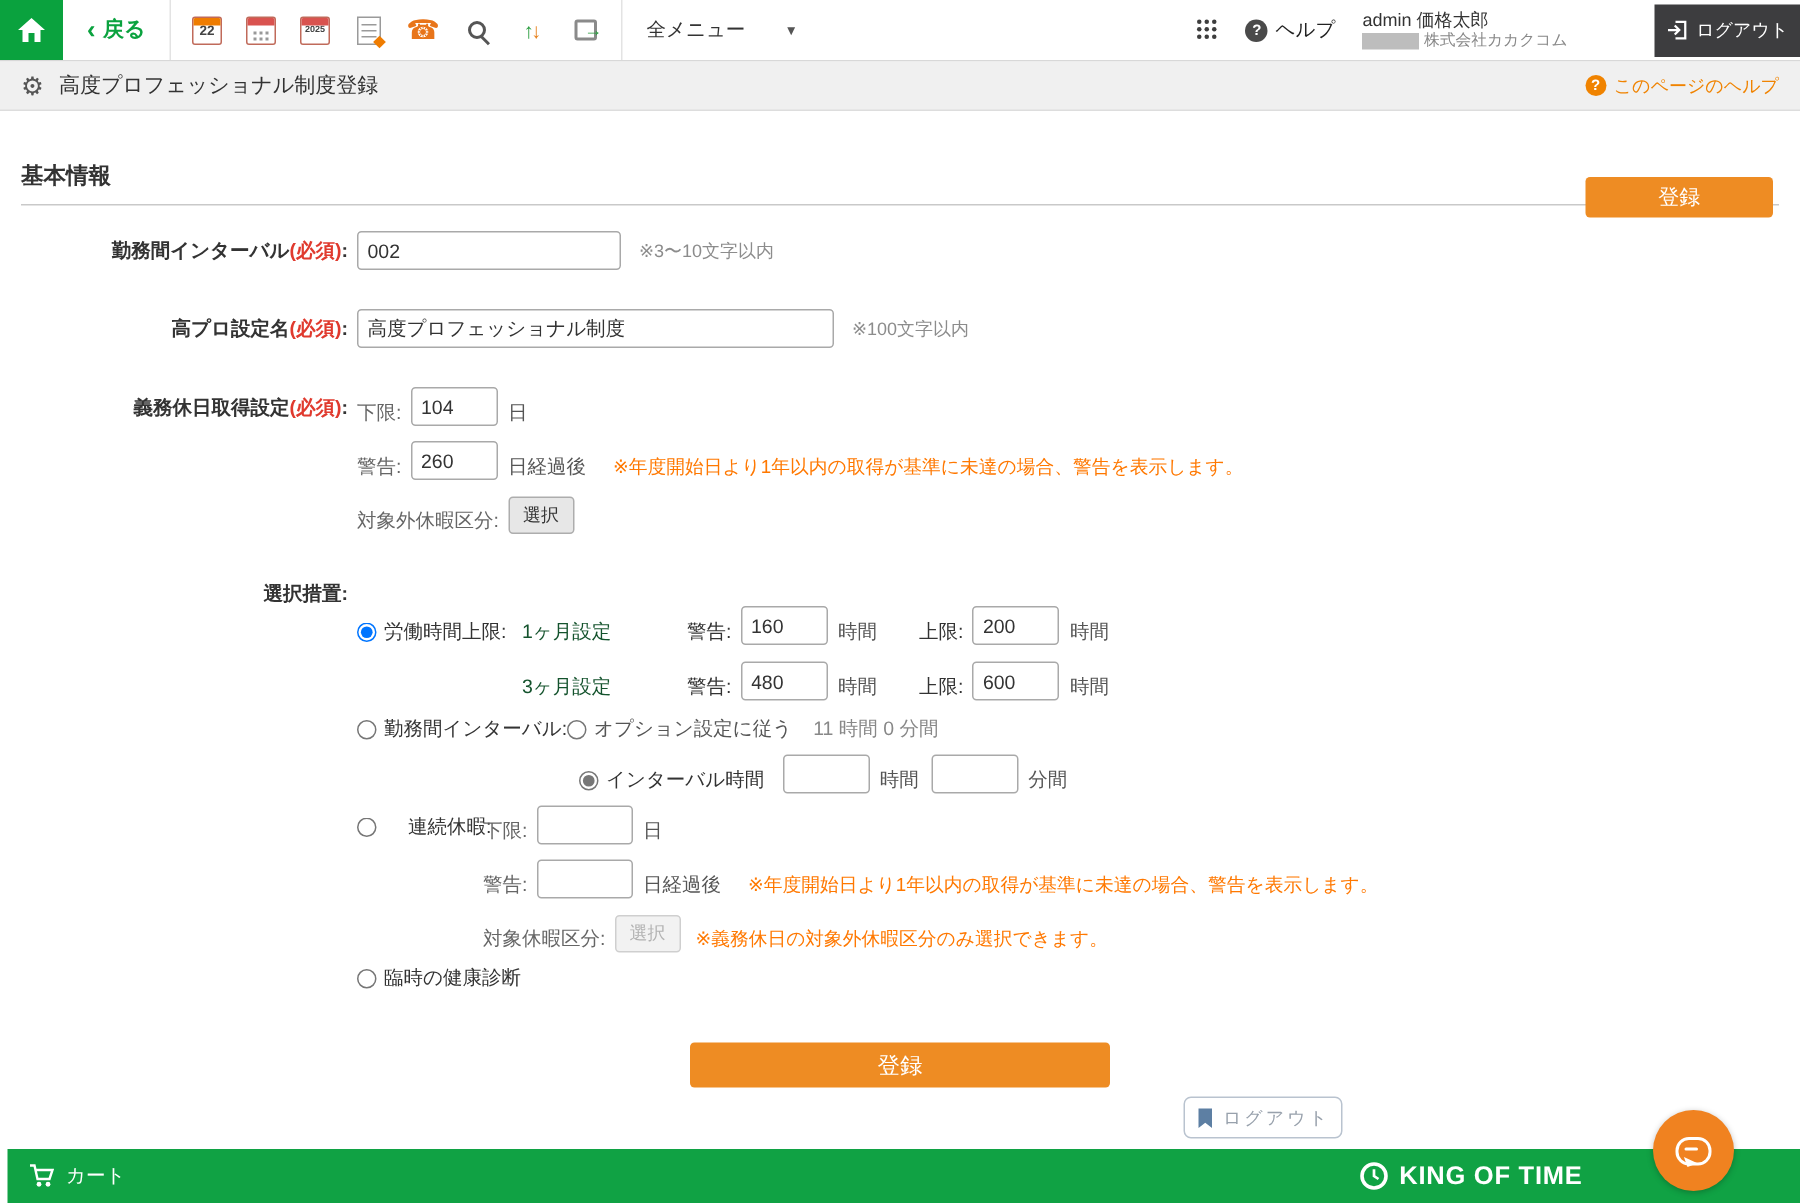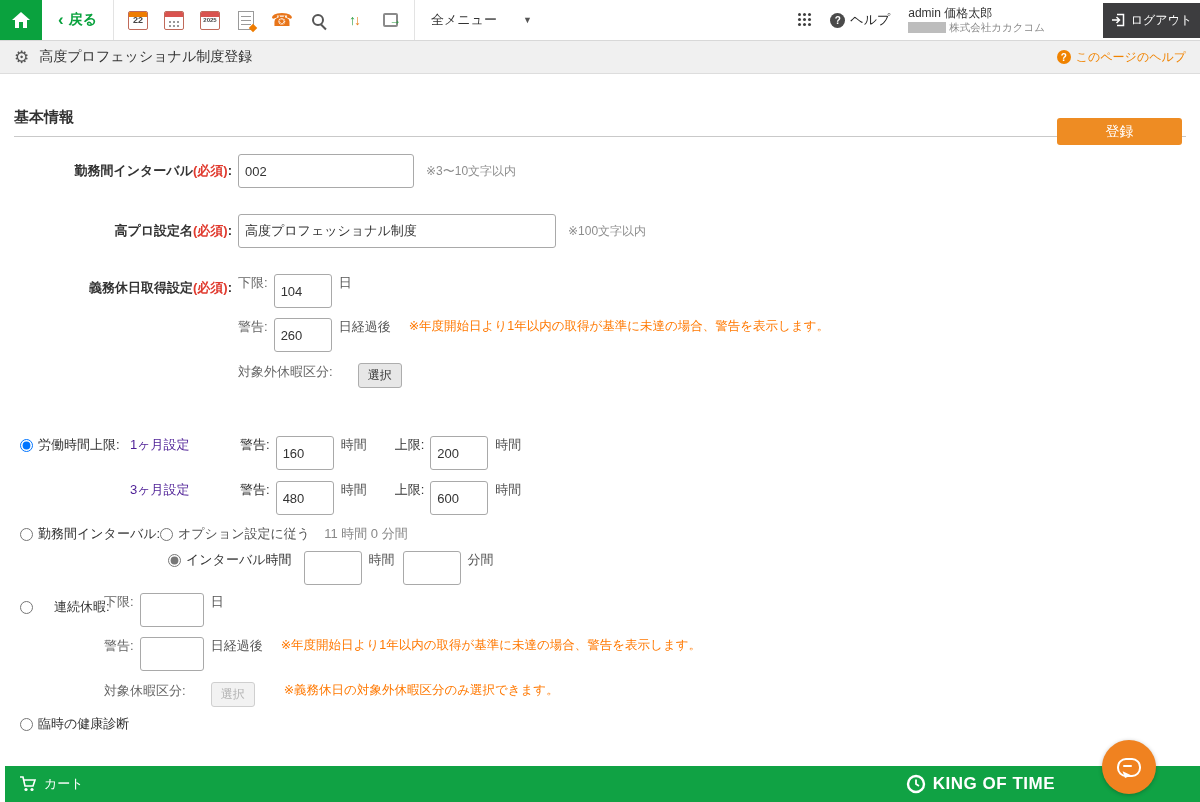--- a/index.html
+++ b/index.html
@@ -78,43 +78,43 @@
   .section-title { margin-top:34px; padding-bottom:9px; border-bottom:1px solid #c9c9c9; font-size:15px; font-weight:bold; color:#333; }
 
   .form { margin-top:17px; }
   .frow { display:flex; align-items:center; margin-bottom:26px; }
   .frow.top { align-items:flex-start; }
   .flabel { width:218px; flex:none; text-align:right; font-weight:bold; font-size:13px; color:#333; padding-top:5px; white-space:nowrap; }
   .frow:not(.top) > .flabel { padding-top:0; }
   .req { color:#e03a2e; }
   .fcontent { margin-left:6px; display:flex; align-items:center; }
   .fcol { margin-left:6px; display:flex; flex-direction:column; }
-  .srow { display:flex; align-items:flex-start; margin-bottom:12px; }
-  .srow:last-child { margin-bottom:0;gap:19px; }
-
-  .ti { height:26px; border:1px solid #a9a9a9; border-radius:3px; padding:16px 6px; font-size:13px; color:#333; background:#fff; }
+  .srow { display:flex; align-items:flex-end; margin-bottom:12px; }
+  .srow:last-child { margin-bottom:0; }
+
+  .ti { height:26px; border:1px solid #a9a9a9; border-radius:3px; padding:0 6px; font-size:13px; color:#333; background:#fff; }
   .w176 { width:176px; } .w318 { width:318px; } .w58 { width:58px; } .w64 { width:64px; }
   .note { color:#8c8c8c; font-size:12px; margin-left:12px; }
   .onote { color:#ff7800; font-size:12.5px; margin-left:18px; }
   .slabel { color:#666; font-size:13px; margin-right:6px; white-space:nowrap; }
   .slabel2 { color:#333; font-size:13px; margin-right:6px; white-space:nowrap; }
   .unit { color:#555; font-size:13px; margin-left:7px; white-space:nowrap; }
   .gap28 { margin-left:28px; }
   .ml12 { margin-left:12px; } .ml8 { margin-left:8px; } .ml10 { margin-left:10px; }
 
   .sel-btn { padding:3px 9px; font-size:12px; background:#e7e7e7; border:1px solid #adadad; border-radius:3px; color:#333; cursor:pointer;font-family:Liberation Mono, monospace; }
   .sel-btn.disabled { background:#f2f2f2; border-color:#cfcfcf; color:#b2b2b2; cursor:default; }
 
   .measures > .srow:first-child { margin-top:22px; }
   .rcell { display:flex; align-items:center; gap:5px; font-size:13px; color:#333; white-space:nowrap; }
   .rcell input[type=radio] { width:13px; height:13px; margin:0; flex:none; }
   .w110 { width:110px; flex:none; }
   .w140 { width:140px; flex:none; }
   .w84 { width:84px; flex:none; }
-  .period { width:110px; flex:none; color:#4c1d95; font-size:13px; }
+  .period { width:110px; flex:none; color:#14532d; font-size:13px; }
   .graytext { color:#555; }
   .grayval { color:#888; font-size:13px; margin-left:14px; }
   .indent148 { margin-left:148px; }
   .mb10 { margin-bottom:10px; }
   .mb11 { margin-bottom:11px; }
   .mb8 { margin-bottom:8px; }
   .gray-radio { accent-color:#777; }
 
   .submit-row { margin-top:34px; text-align:center; }
   .btn-big { width:280px; height:30px; font-size:15px; }
@@ -262,20 +262,21 @@
           <span class="onote">※年度開始日より1年以内の取得が基準に未達の場合、警告を表示します。</span>
         </div>
         <div class="srow">
           <span class="slabel">対象外休暇区分:</span>
           <button class="sel-btn">選択</button>
         </div>
       </div>
     </div>
 
     <div class="frow top">
+      <div class="flabel"><span>選択措置:</span></div>
       <div class="fcol measures">
 
         <div class="srow mb11">
           <label class="rcell w110">
             <input type="radio" name="measure" checked="" style="">
             <span>労働時間上限:</span>
           </label>
           <span class="period">1ヶ月設定</span>
           <span class="slabel2">警告:</span>
           <input class="ti w58" value="160" style="">

